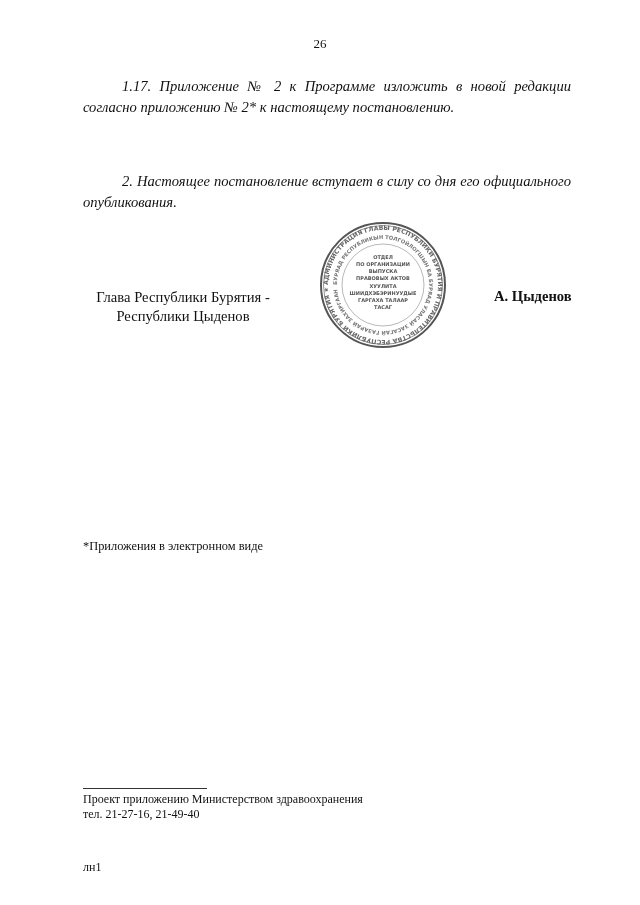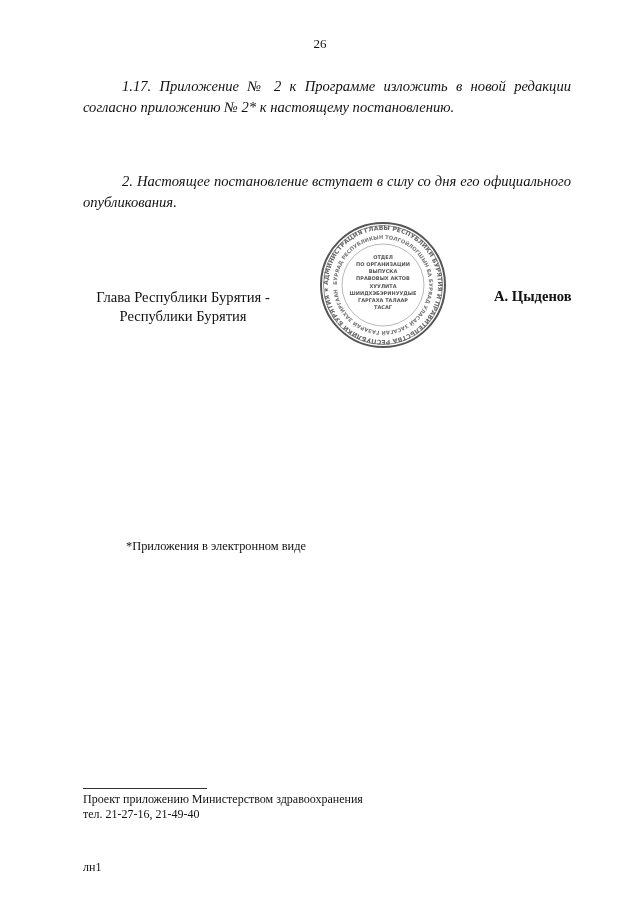--- a/index.html
+++ b/index.html
@@ -7,40 +7,40 @@
          font-family: "Liberation Serif", "DejaVu Serif", serif; color: #111; }
   .page-number { position: absolute; top: 36px; left: 0; width: 640px; text-align: center; font-size: 13px; }
   .para { position: absolute; left: 83px; width: 488px; font-size: 14.6px; line-height: 21px;
           text-align: justify; text-indent: 39px; margin: 0; font-style: italic; }
   .para.p1 { top: 76px; }
   .para.p2 { top: 129px; margin-top: 42px; }
   .sign-left { position: absolute; left: 83px; top: 253px; width: 200px; text-align: center;
                font-weight: normal; font-size: 14.6px; line-height: 19px; margin-top: 35px; }
   .sign-right { position: absolute; left: 494px; top: 288px; font-weight: bold; font-size: 14.6px; }
   .stamp { position: absolute; left: 318px; top: 220px; width: 130px; height: 130px; }
-  .footnote { position: absolute; left: 83px; top: 539px; font-size: 12.4px; margin-left: 43px; }
+  .footnote { position: absolute; left: 83px; top: 539px; font-size: 12.4px; }
   .footer-rule { position: absolute; left: 83px; top: 788px; width: 124px; height: 0; border-top: 1px solid #333; }
   .footer-line { position: absolute; left: 83px; font-size: 12px; }
   .footer-line.l1 { top: 792px; }
   .footer-line.l2 { top: 807px; }
   .footer-line.l3 { top: 860px; }
 </style>
 </head>
 <body>
 
 <div>
 
   <div class="page-number">26</div>
 
   <p class="para p1">1.17. Приложение № 2 к Программе изложить в новой редакции согласно приложению № 2* к настоящему постановлению.</p>
   <p class="para p2">2. Настоящее постановление вступает в силу со дня его официального опубликования.</p>
 
   <div class="sign-left">
     <div>Глава Республики Бурятия -</div>
-    <div>Республики Бурятия</div>
+    <div>Республики Цыденов</div>
   </div>
 
   <div class="stamp">
     <svg width="130" height="130" viewBox="0 0 130 130">
       <defs>
         <path id="ringOuter" d="M65,65 m-55,0 a55,55 0 1,1 110,0 a55,55 0 1,1 -110,0"></path>
         <path id="ringInner" d="M65,65 m-46,0 a46,46 0 1,1 92,0 a46,46 0 1,1 -92,0"></path>
       </defs>
       <circle cx="65" cy="65" r="62" fill="none" stroke="#555" stroke-width="2"></circle>
       <circle cx="65" cy="65" r="59.5" fill="none" stroke="#777" stroke-width="0.8"></circle>

